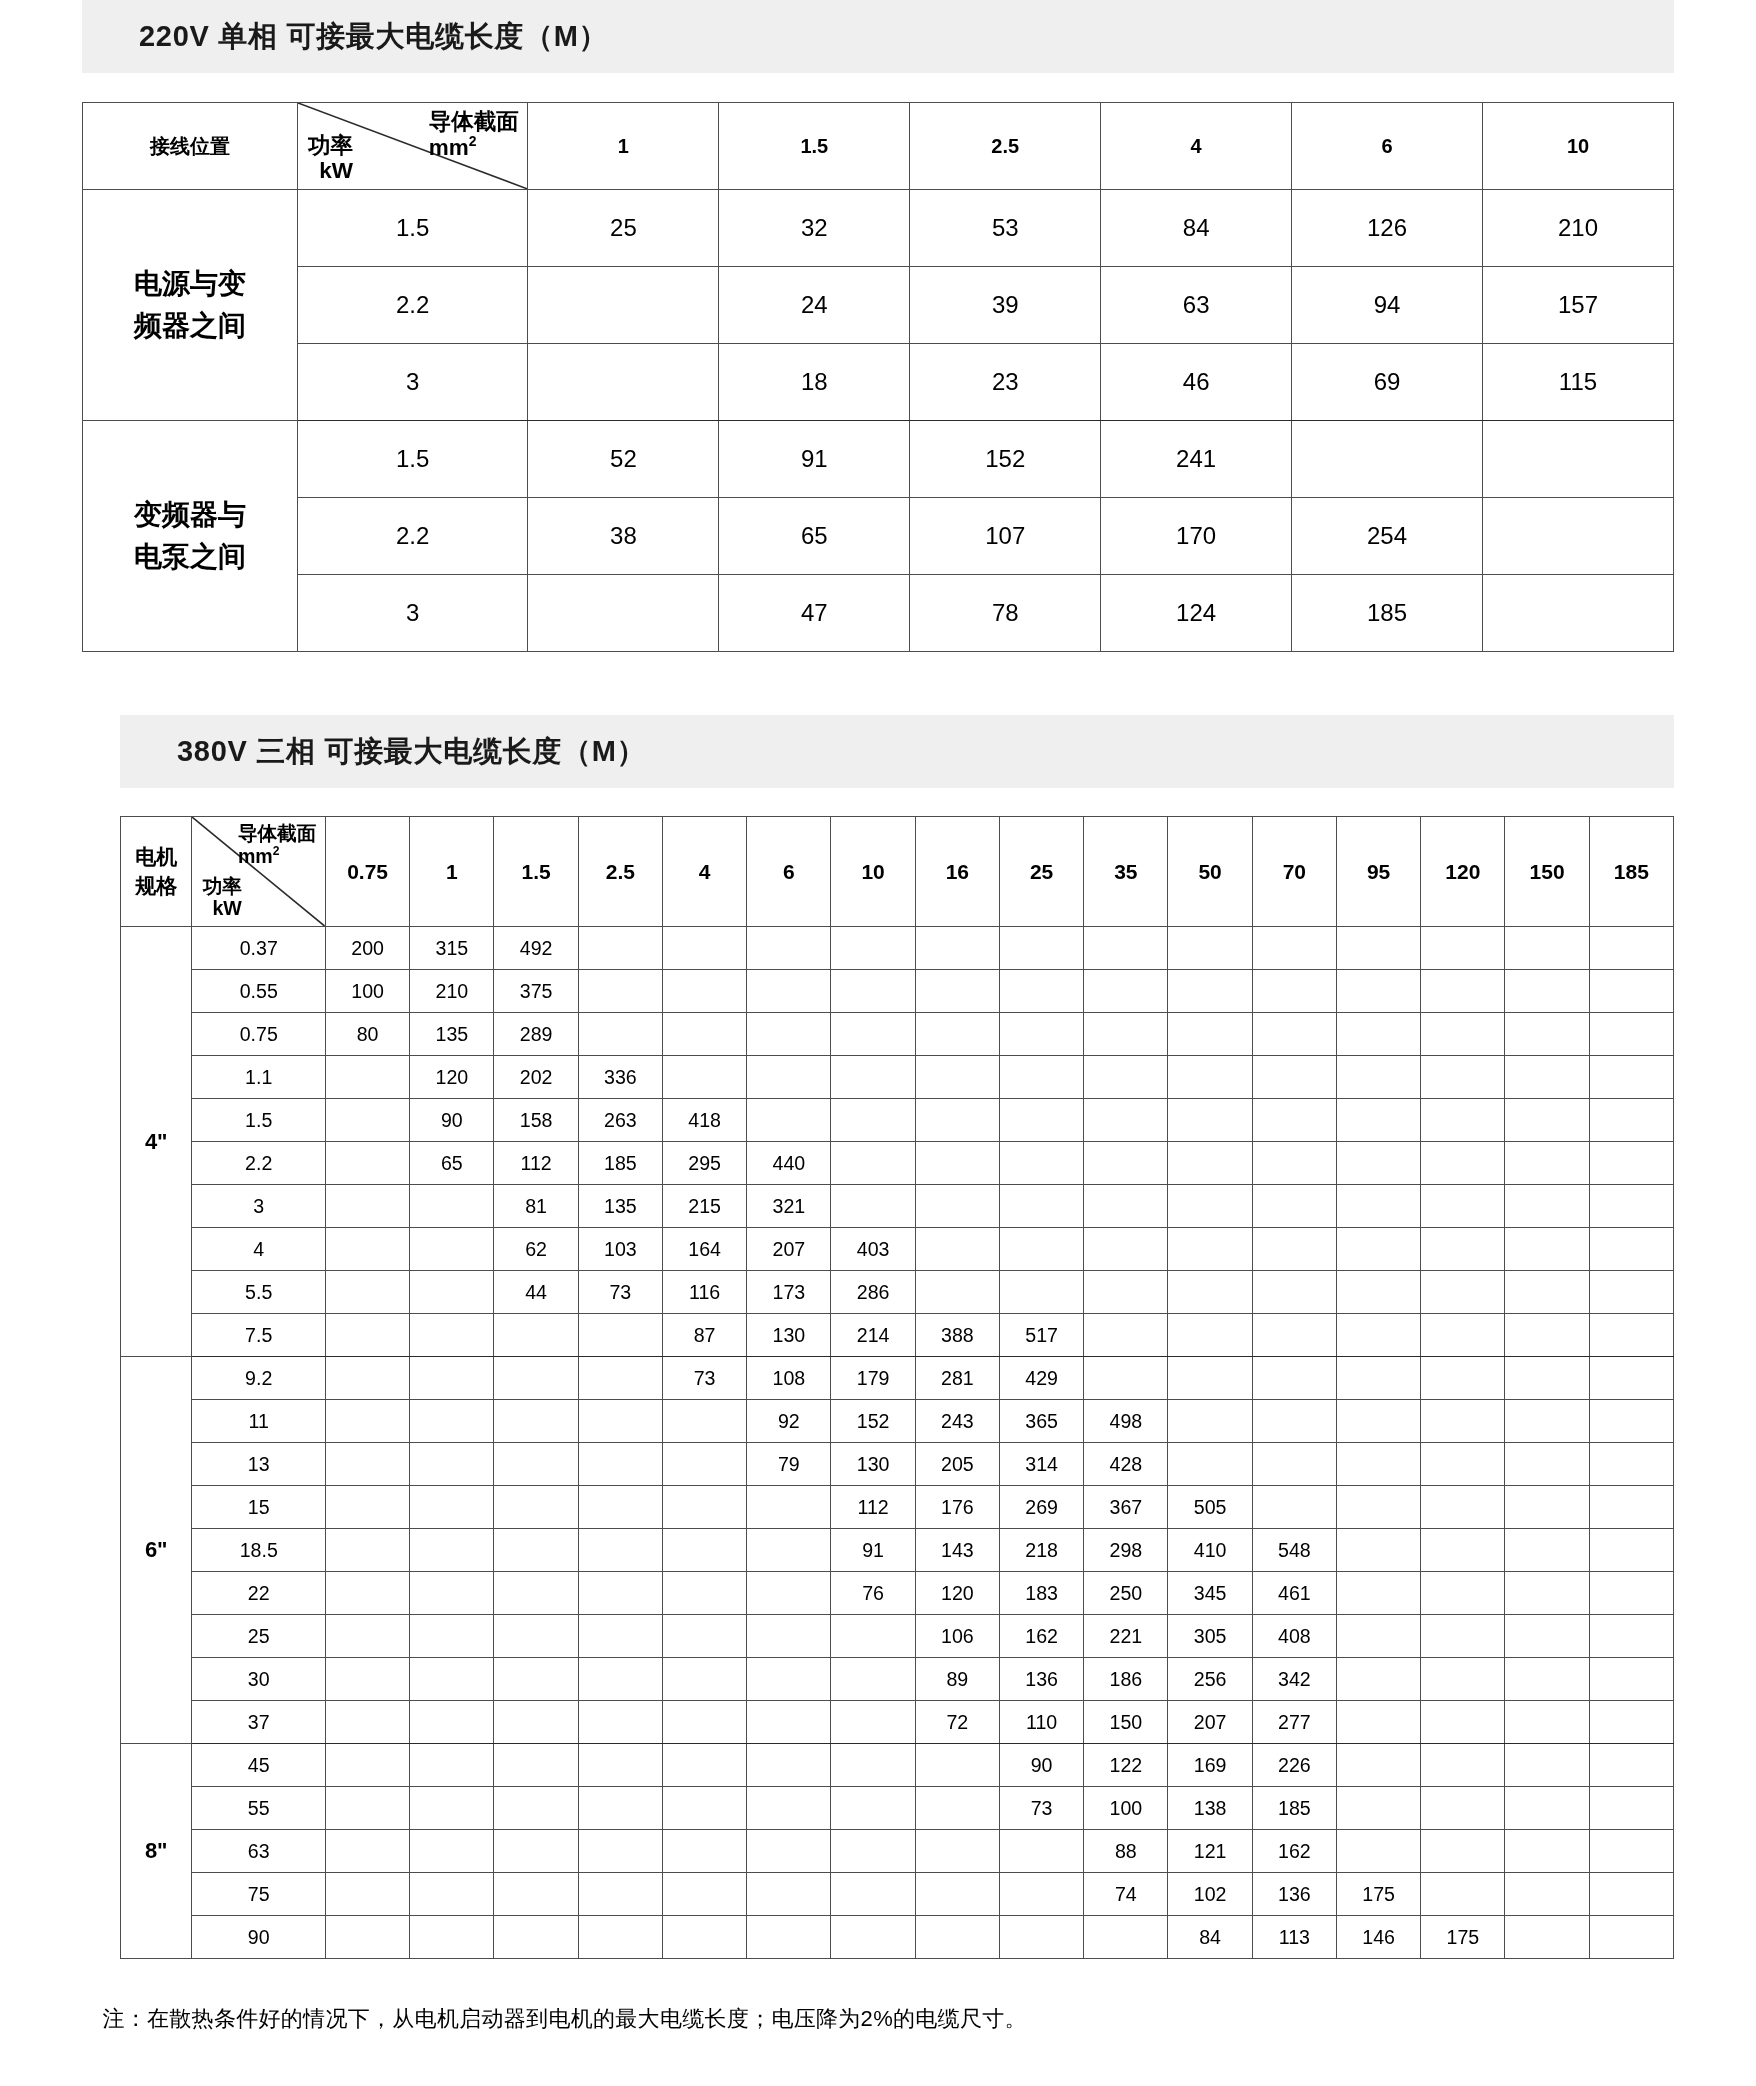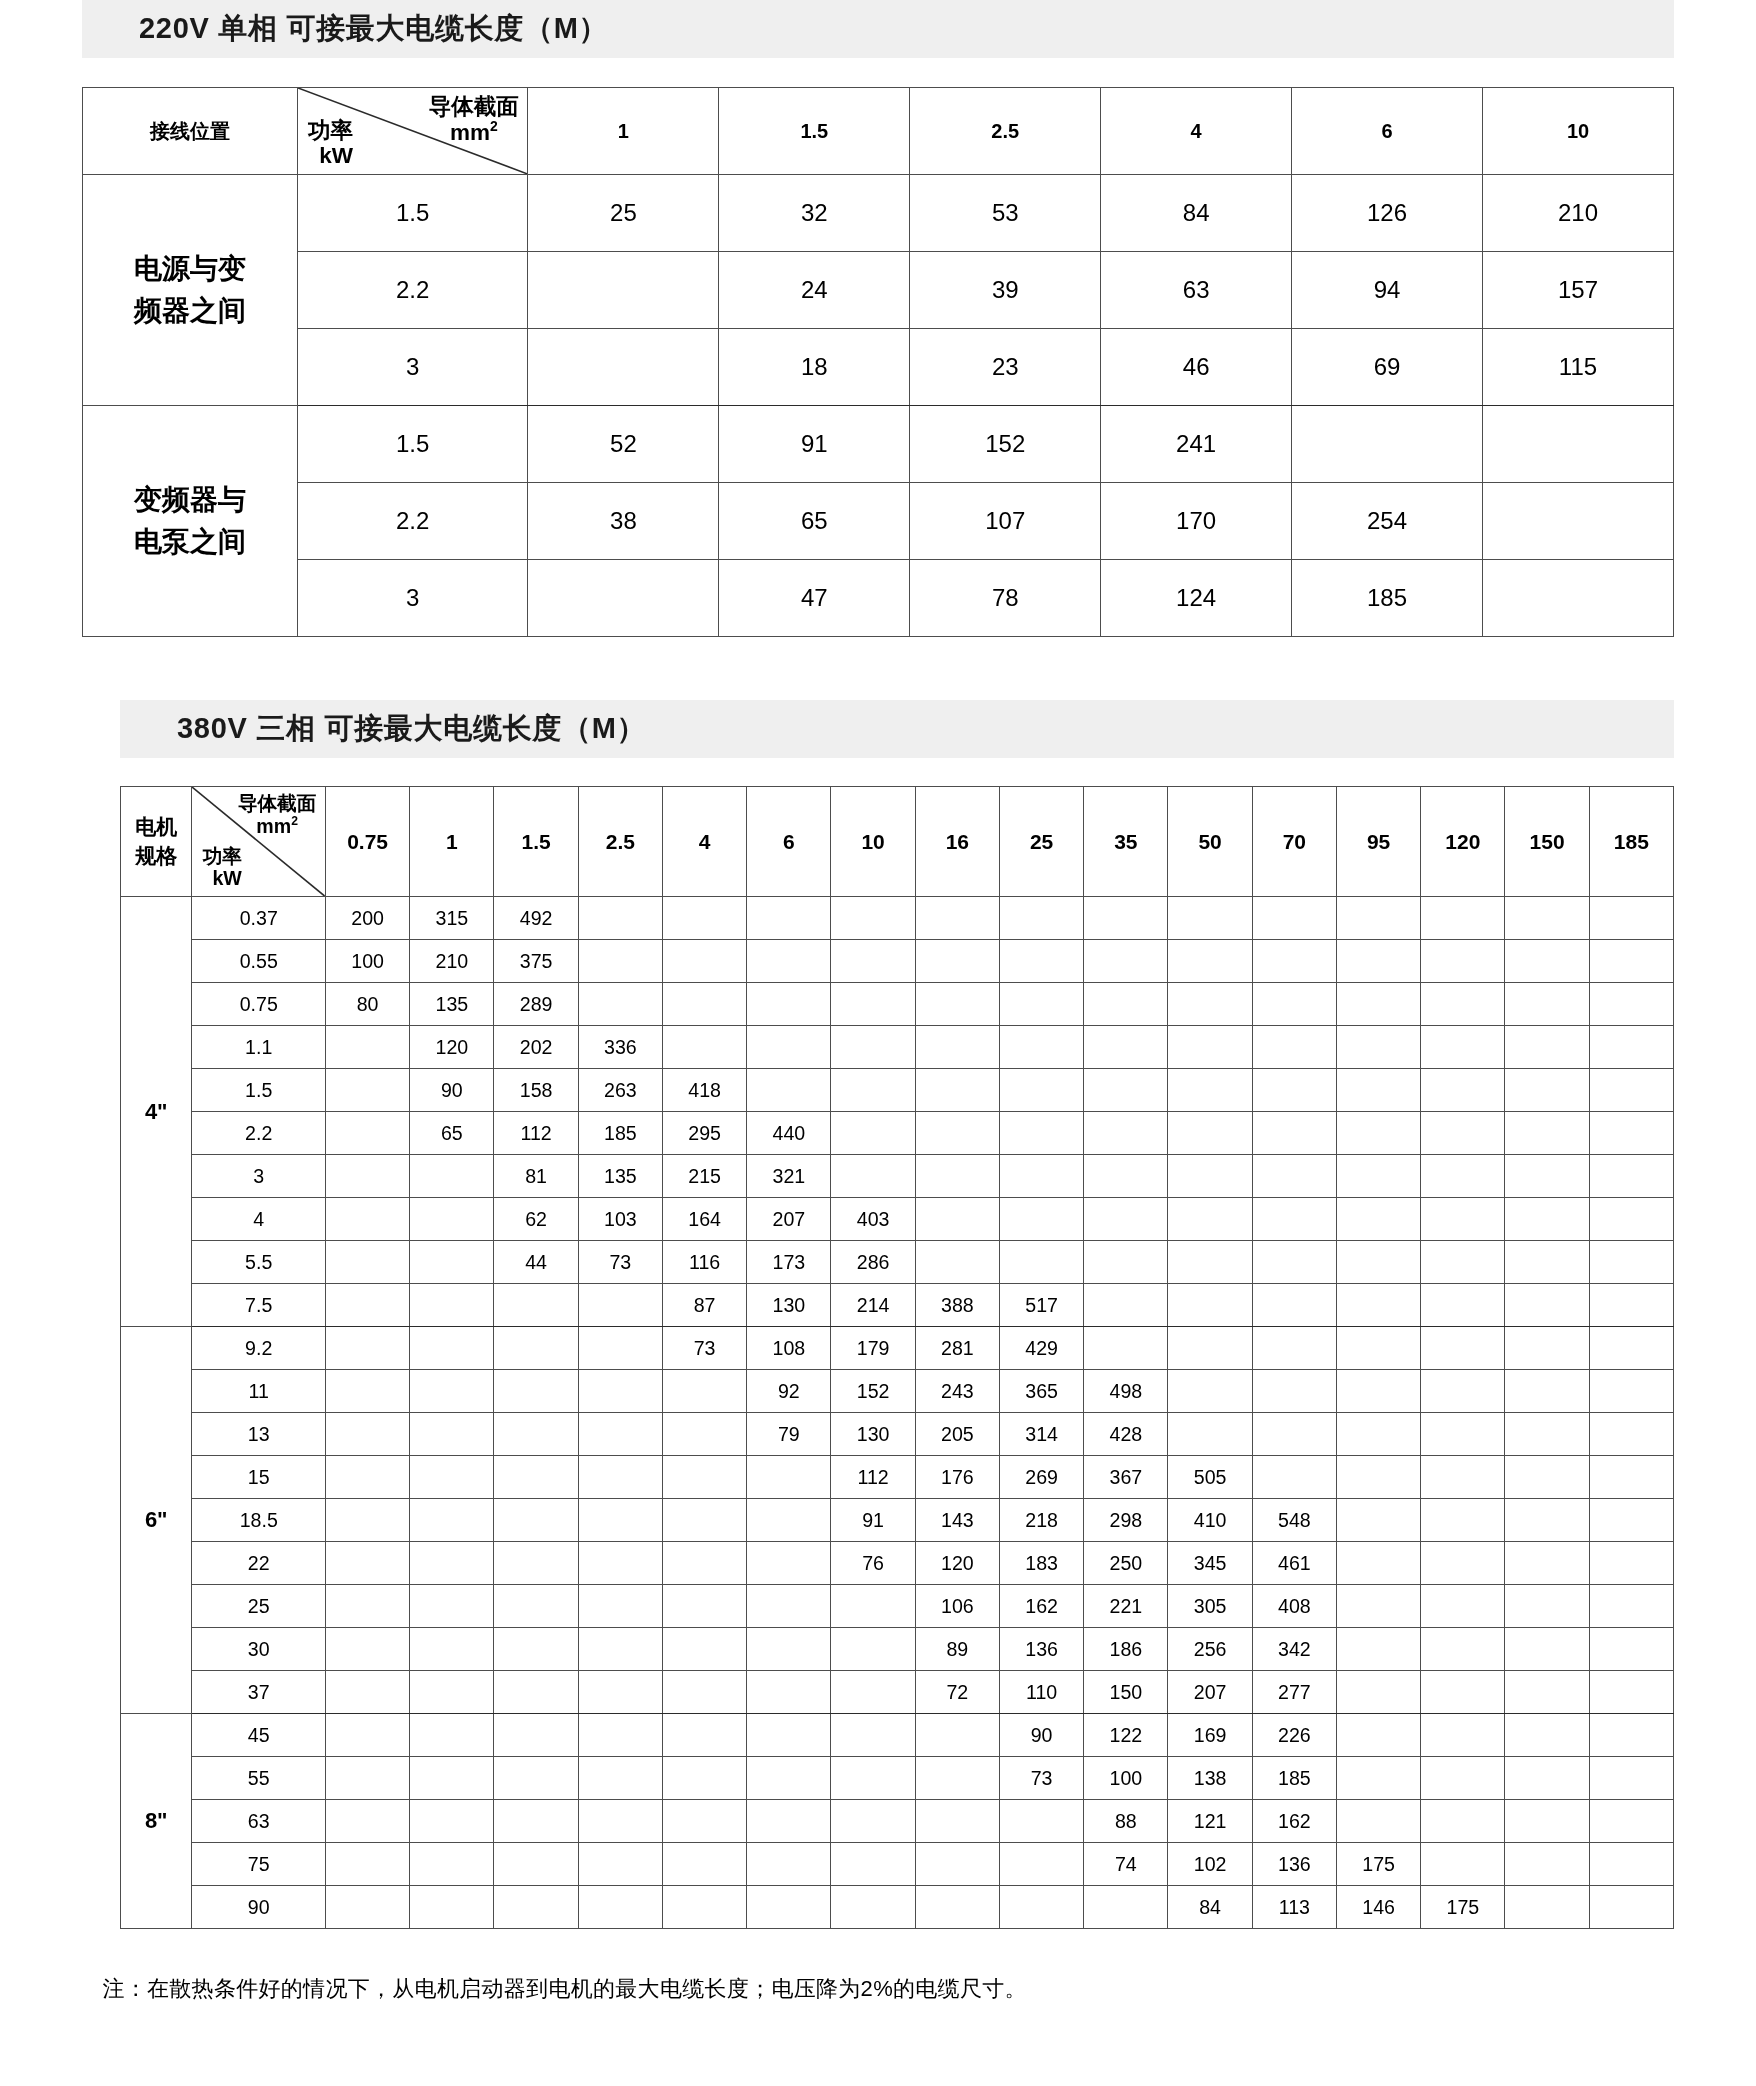--- a/index.html
+++ b/index.html
@@ -18,21 +18,21 @@
     position: relative;
     width: 1756px;
     height: 2087px;
     box-sizing: border-box;
     padding: 0 82px;
   }
 
   
   .section-banner {
     background: #efefef;
-    height: 58px;
+    height: 73px;
     display: flex;
     align-items: center;
     padding-left: 57px;
     box-sizing: border-box;
   }
   .section-banner .banner-text {
     font-size: 29px;
     font-weight: bold;
     letter-spacing: 0.7px;
     color: #1a1a1a;
@@ -67,21 +67,21 @@
     position: absolute;
     inset: 0;
     width: 100%;
     height: 100%;
     display: block;
   }
   .diag .tr-label {
     position: absolute;
     right: 8.7px;
     top: 5.8px;
-    text-align: center;
+    text-align: left;
     line-height: 1.12;
   }
   .diag .bl-label {
     position: absolute;
     left: 10.2px;
     bottom: 5.8px;
     text-align: right;
     line-height: 1.12;
   }
   sup.sq { font-size: 0.62em; vertical-align: super; }

